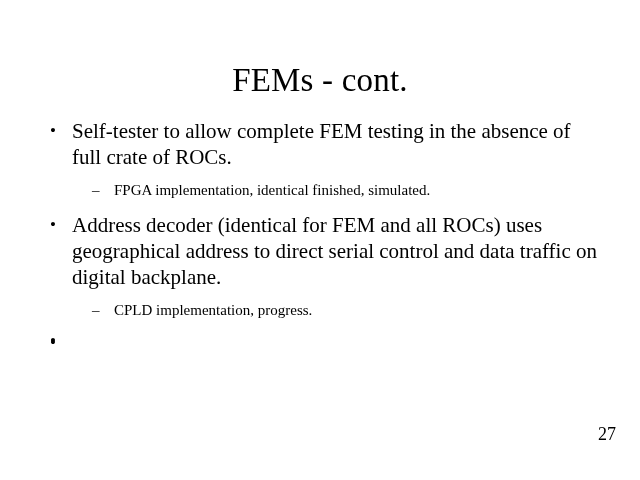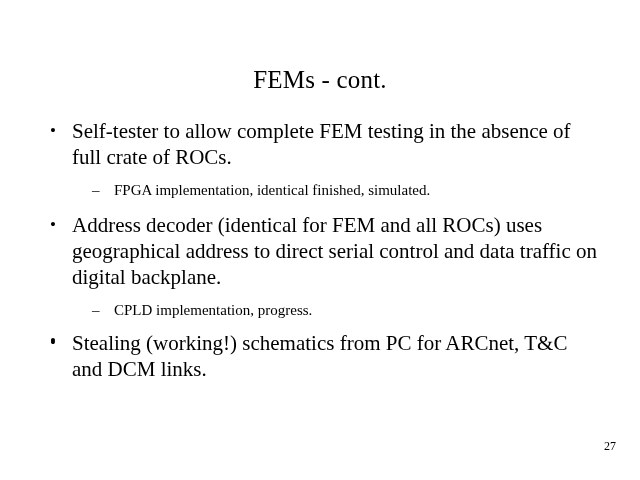--- a/index.html
+++ b/index.html
@@ -19,21 +19,21 @@
     width: 640px;
     height: 480px;
     box-sizing: border-box;
   }
   .slide-title {
     position: absolute;
     top: 62px;
     left: 0;
     width: 640px;
     text-align: center;
-    font-size: 25px;
+    font-size: 33px;
     line-height: 36px;
     font-family: "Liberation Serif", serif;
     letter-spacing: 0.2px;
   }
   .body-block {
     position: absolute;
     top: 118px;
     left: 44px;
     width: 556px;
   }
@@ -62,22 +62,22 @@
     left: 48px;
     top: 0;
     font-size: 15px;
     line-height: 20px;
   }
   .gap-sm { height: 8px; }
   .gap-md { height: 12px; }
   .page-number {
     position: absolute;
     right: 24px;
-    bottom: 26px;
-    font-size: 12px;
+    bottom: 38px;
+    font-size: 18px;
     line-height: 16px;
     font-family: "Liberation Serif", serif;
   }
 </style>
 </head>
 <body>
 
 <div class="slide">
 
   <div class="slide-title">FEMs - cont.</div>
@@ -111,20 +111,19 @@
     </div>
 
     <div class="gap-sm"></div>
 
     <div class="bullet-l1">
       <span class="marker">•</span>
     </div>
 
     <div class="bullet-l1">
       <span class="marker">•</span>
-      <span>Stealing (working!) schematics from PC for ARCnet, T&amp;C and DCM links.</span>
     </div>
 
   </div>
 
   <div class="page-number">27</div>
 
 </div>
 
 </body></html>

